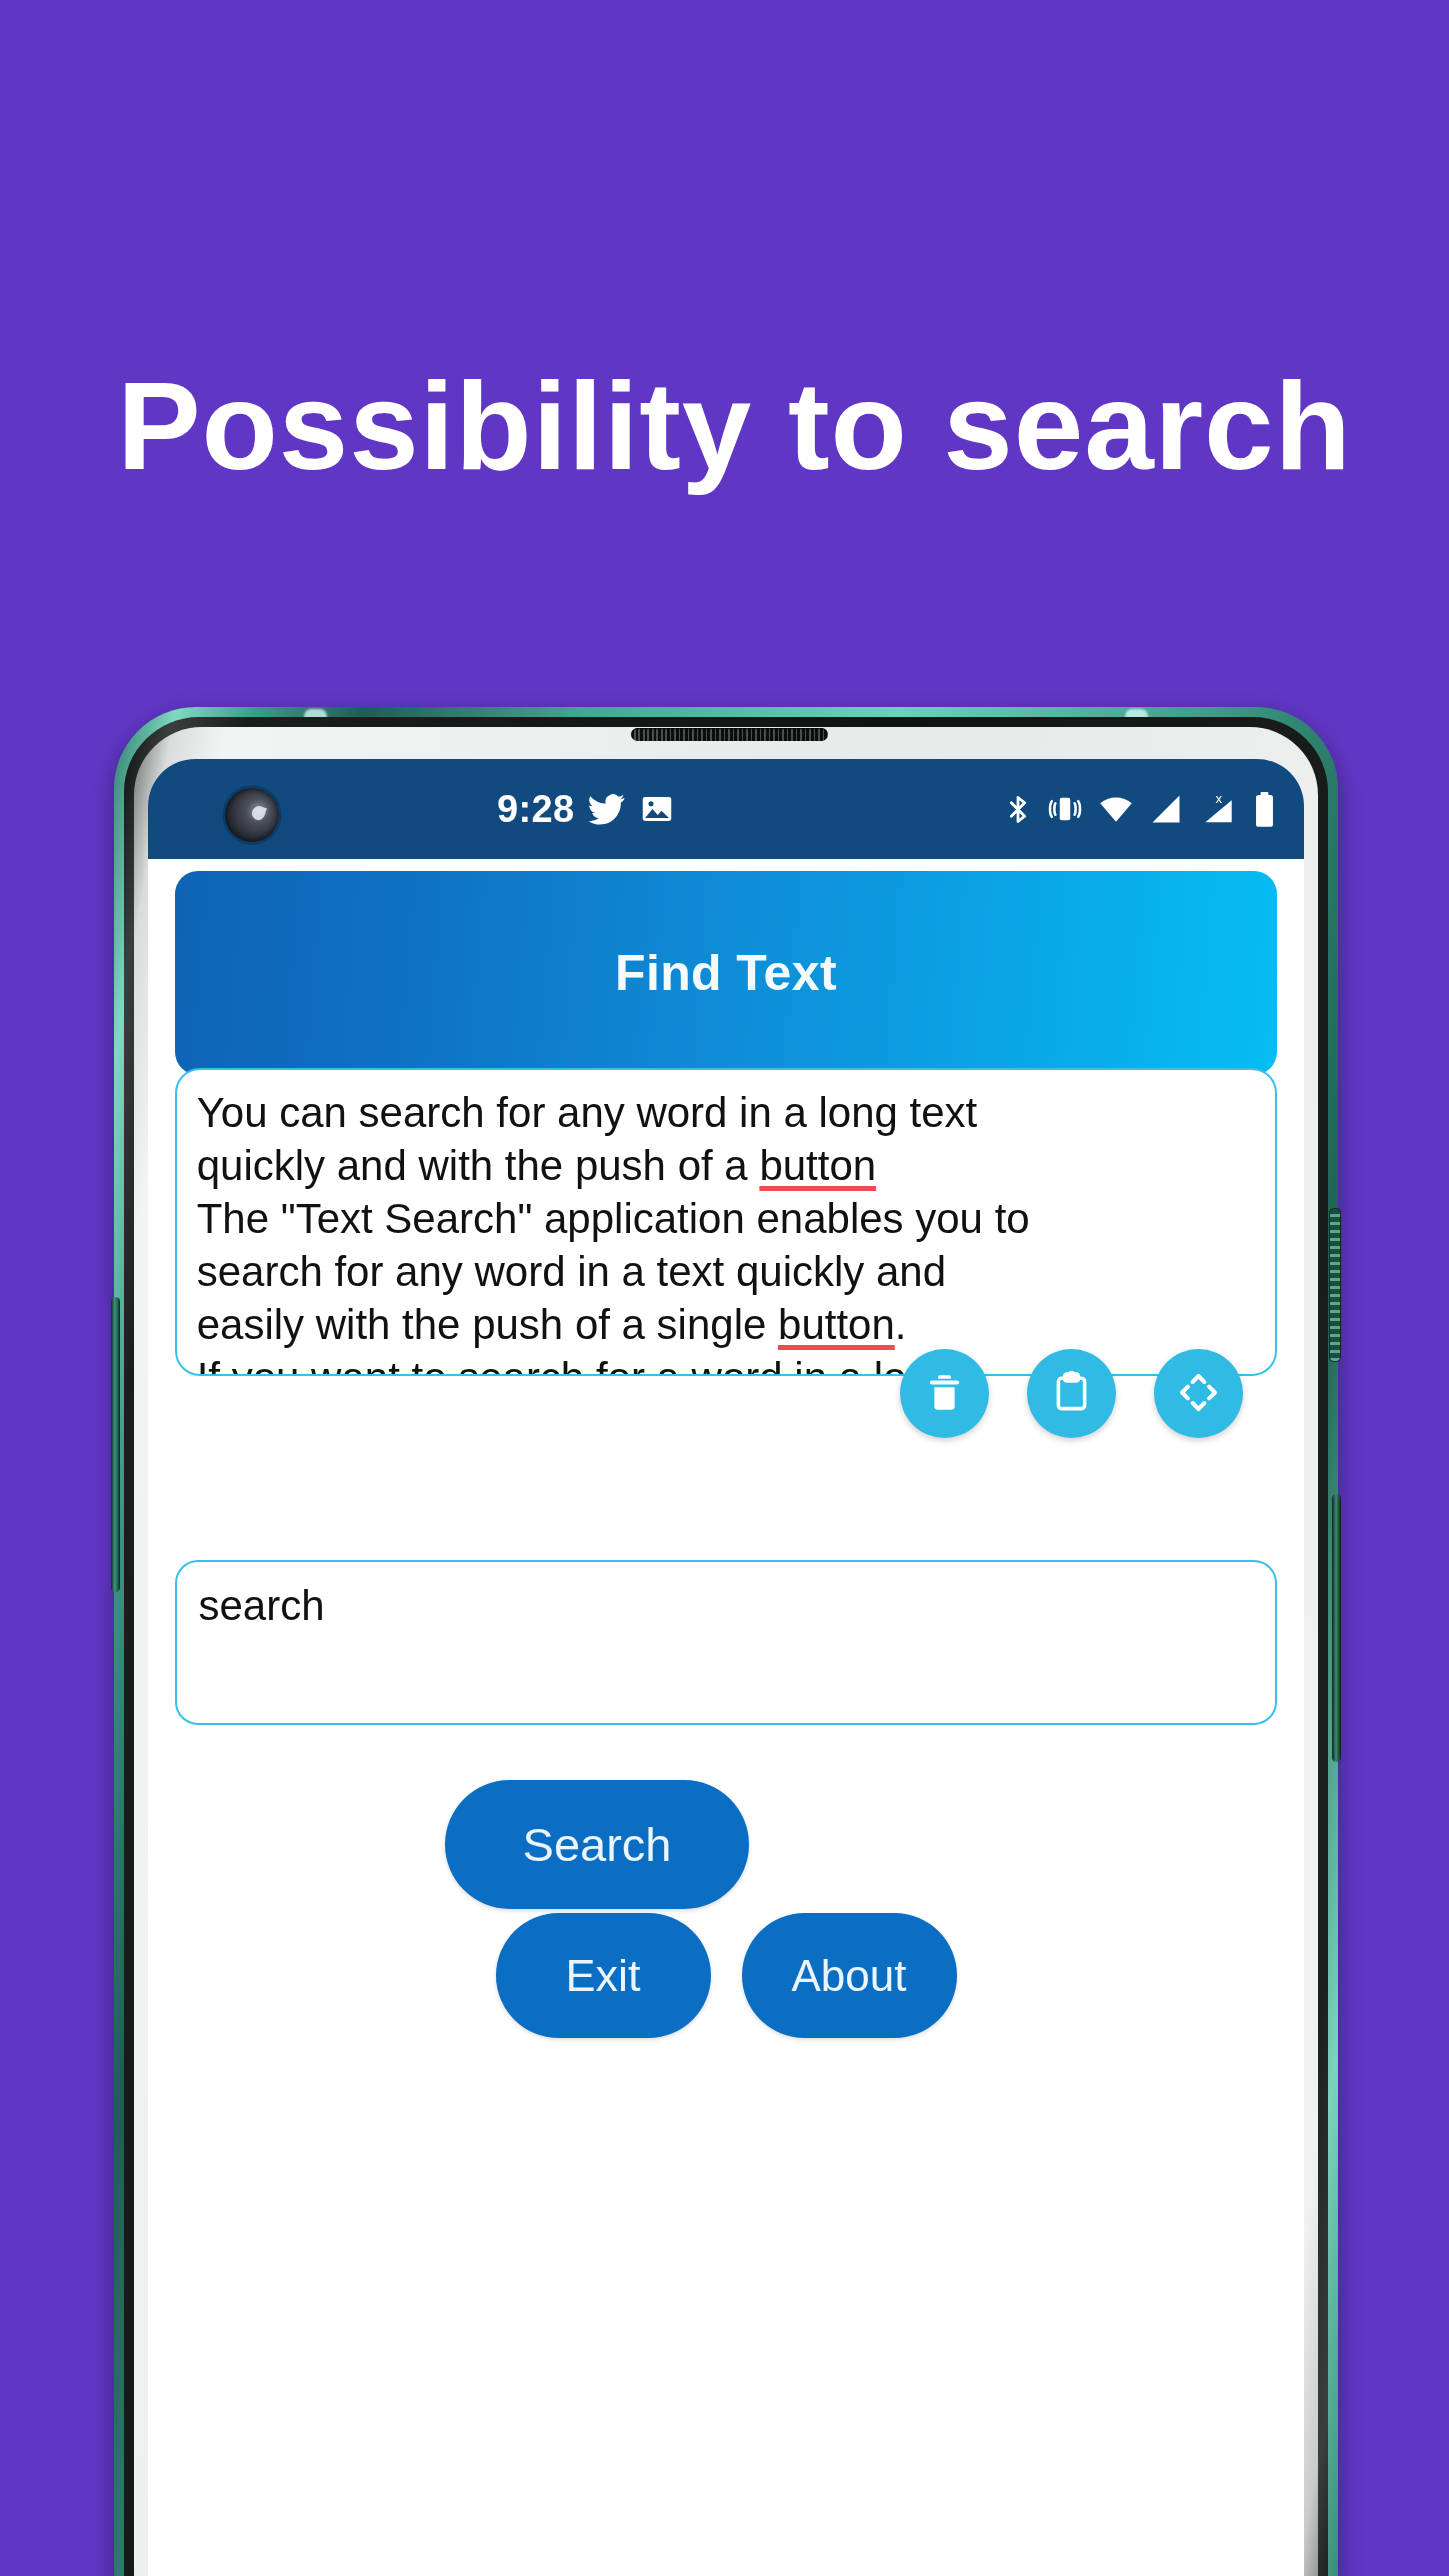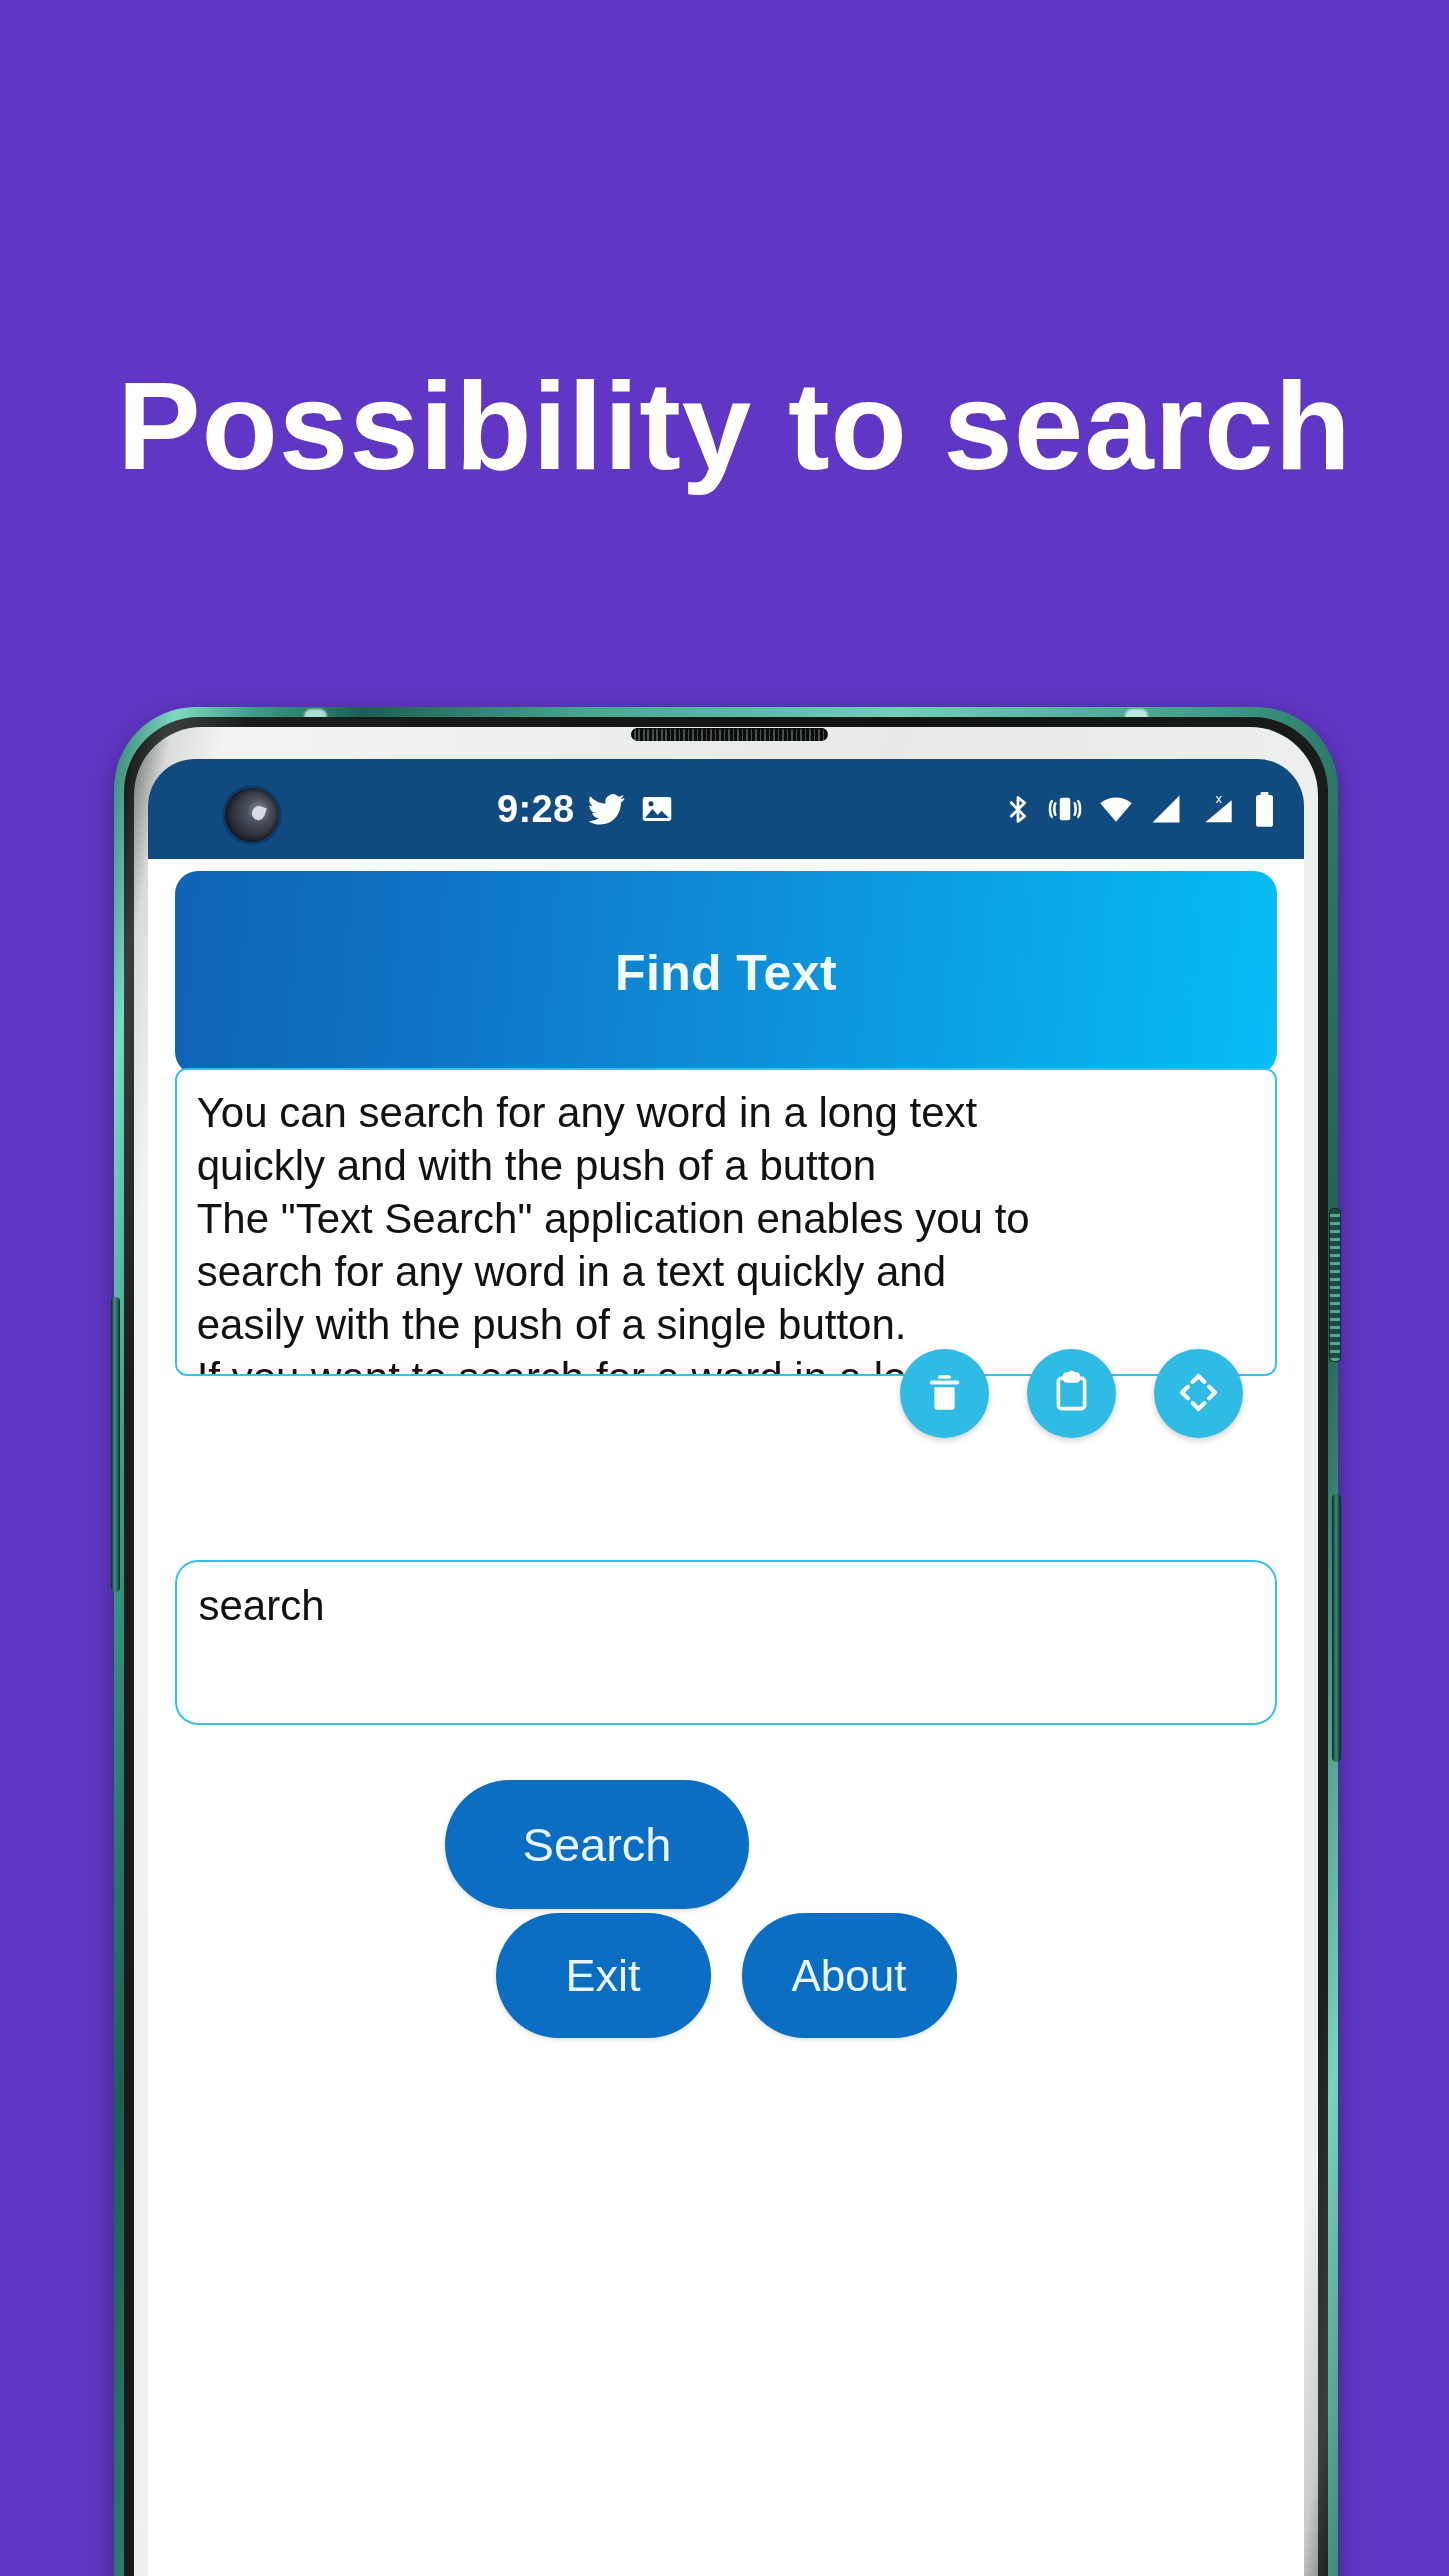--- a/index.html
+++ b/index.html
@@ -109,29 +109,30 @@
     position:absolute;left:27px;top:112px;width:1102px;height:204px;
     border-radius:23px;
     background:linear-gradient(95deg,#0f63b5 0%,#0f72c4 22%,#0f8ed8 52%,#0aa6e6 76%,#06bdf2 100%);
     display:flex;align-items:center;justify-content:center;
   }
   .app-title{color:#f3fbff;font-size:50px;font-weight:bold;letter-spacing:0.4px;}
 
   
   .textarea{
     position:absolute;left:27px;top:309px;width:1102px;height:308px;
-    border:2.7px solid #37c0ea;border-radius:12px;background:#fff;
+    border:2.7px solid #37c0ea;border-radius:25px;background:#fff;
     overflow:hidden;box-sizing:border-box;
   }
   .ta-inner{
     padding:16px 19.7px 0 19.7px;
     font-size:42px;line-height:53px;color:#111;
   }
   .ta-inner p{margin:0;white-space:nowrap;}
   .misspell{
+    text-decoration:underline;
     text-decoration-color:#ef4d55;
     text-decoration-thickness:4.5px;
     text-underline-offset:6.3px;
   }
 
   
   .round-row{
     position:absolute;left:27px;top:590px;width:1102px;height:116px;
     display:flex;justify-content:flex-end;align-items:flex-start;gap:38px;
     padding-right:34px;box-sizing:border-box;

